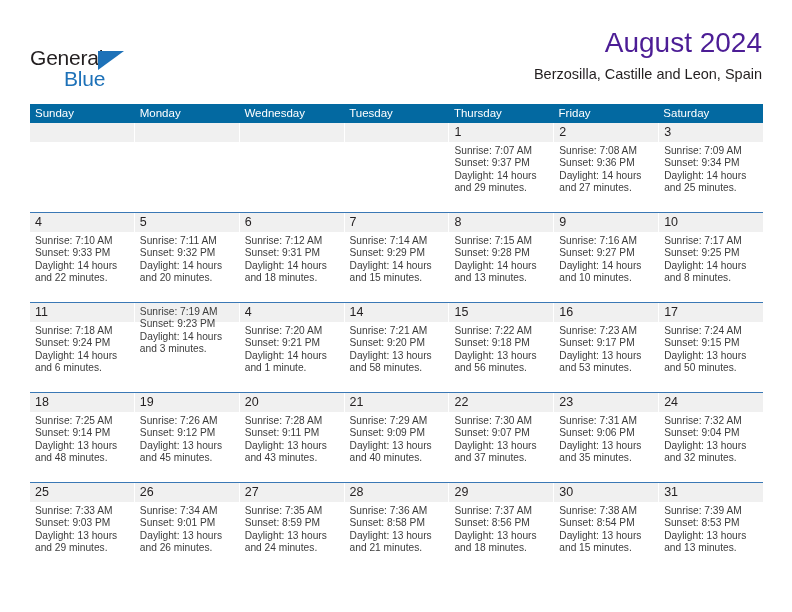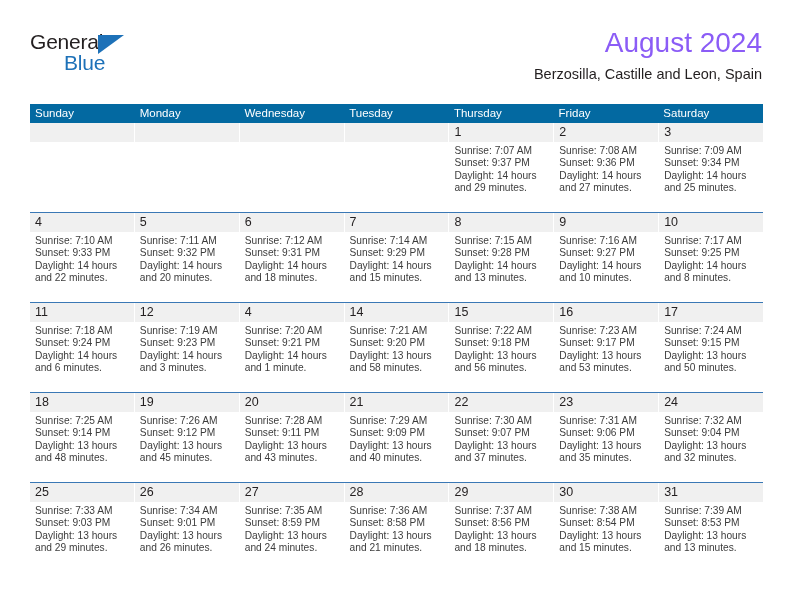--- a/index.html
+++ b/index.html
@@ -25,21 +25,21 @@
   .top-bar {
     position: absolute;
     left: 30px;
     top: 26px;
     width: 732px;
     height: 72px;
   }
   .logo {
     position: absolute;
     left: 0px;
-    top: 4px;
+    top: 20px;
     width: 180px;
     height: 52px;
   }
   .logo-general {
     position: absolute;
     left: 0;
     top: 0;
     font-size: 21px;
     letter-spacing: -0.2px;
     color: #231f20;
@@ -65,21 +65,21 @@
   }
   .title-block {
     position: absolute;
     right: 0px;
     top: 0px;
     text-align: right;
   }
   .cal-title {
     font-size: 28px;
     font-weight: normal;
-    color: #8b5cf6;
+    color: #4c1d95;
     line-height: 34px;
     white-space: nowrap;
   }
   .cal-subtitle {
     font-size: 14.5px;
     font-weight: normal;
     color: #231f20;
     line-height: 22px;
     margin-top: 3px;
     white-space: nowrap;
@@ -307,21 +307,20 @@
           <div class="day-cell">
             <div class="day-number">11</div>
             <div class="day-info">
               <div>Sunrise: 7:18 AM</div>
               <div>Sunset: 9:24 PM</div>
               <div>Daylight: 14 hours</div>
               <div>and 6 minutes.</div>
             </div>
           </div>
           <div class="day-cell">
-            <div class="day-number">12</div>
             <div class="day-info">
               <div>Sunrise: 7:19 AM</div>
               <div>Sunset: 9:23 PM</div>
               <div>Daylight: 14 hours</div>
               <div>and 3 minutes.</div>
             </div>
           </div>
           <div class="day-cell">
             <div class="day-number">4</div>
             <div class="day-info">

